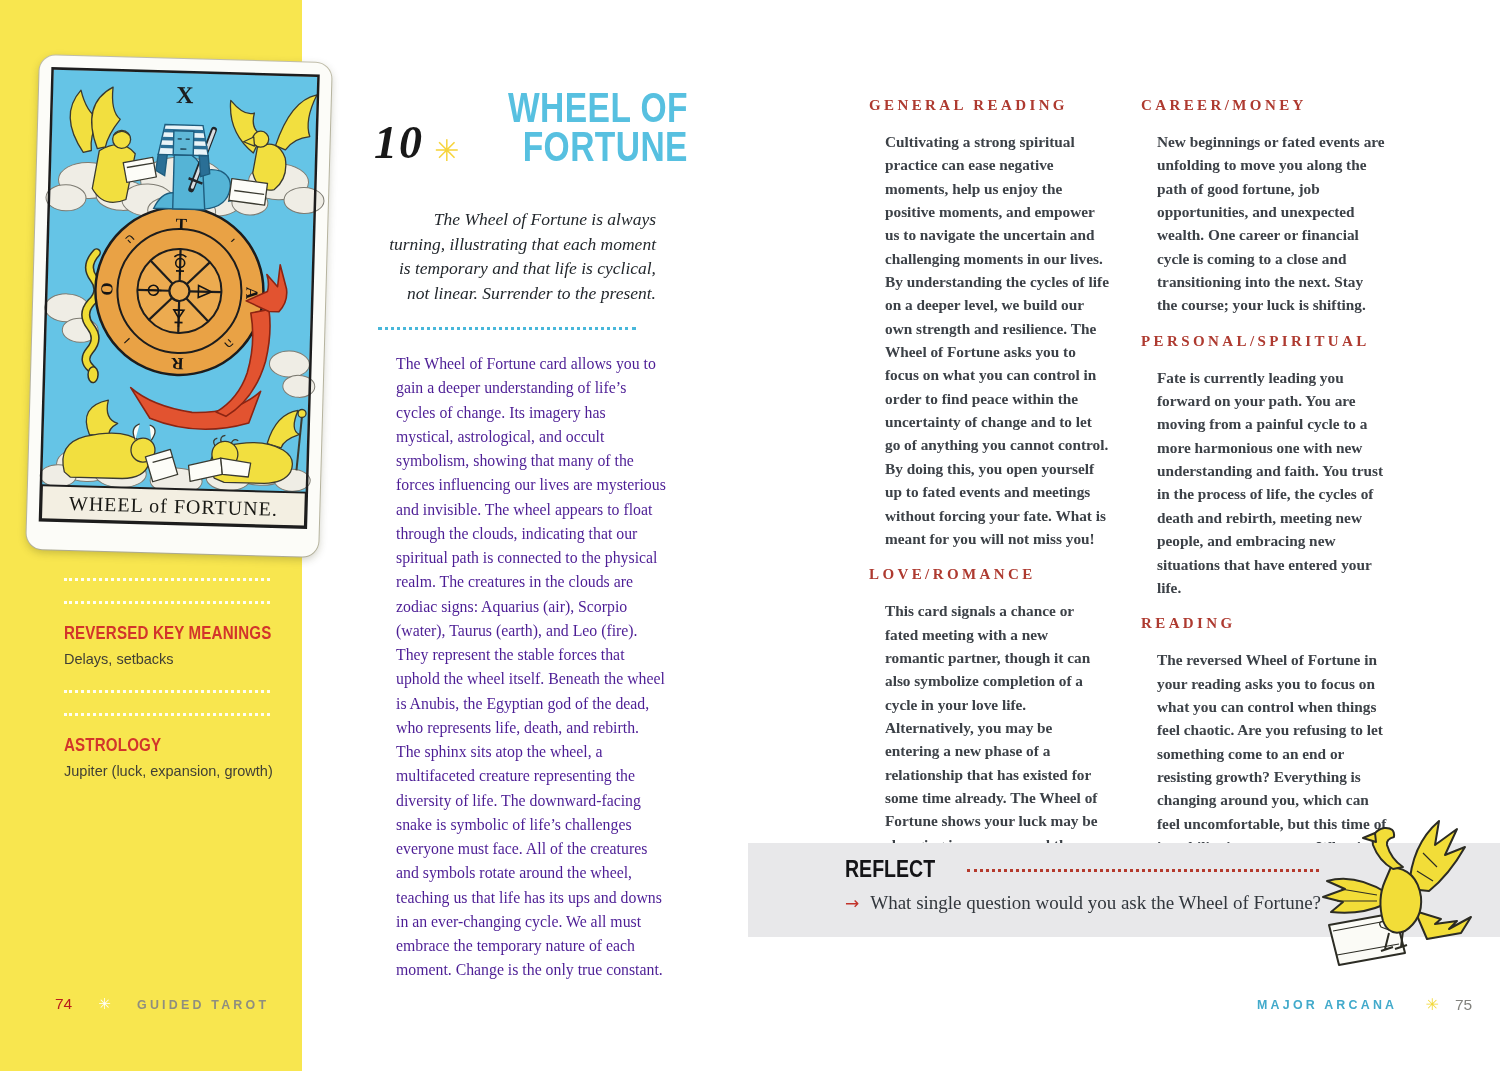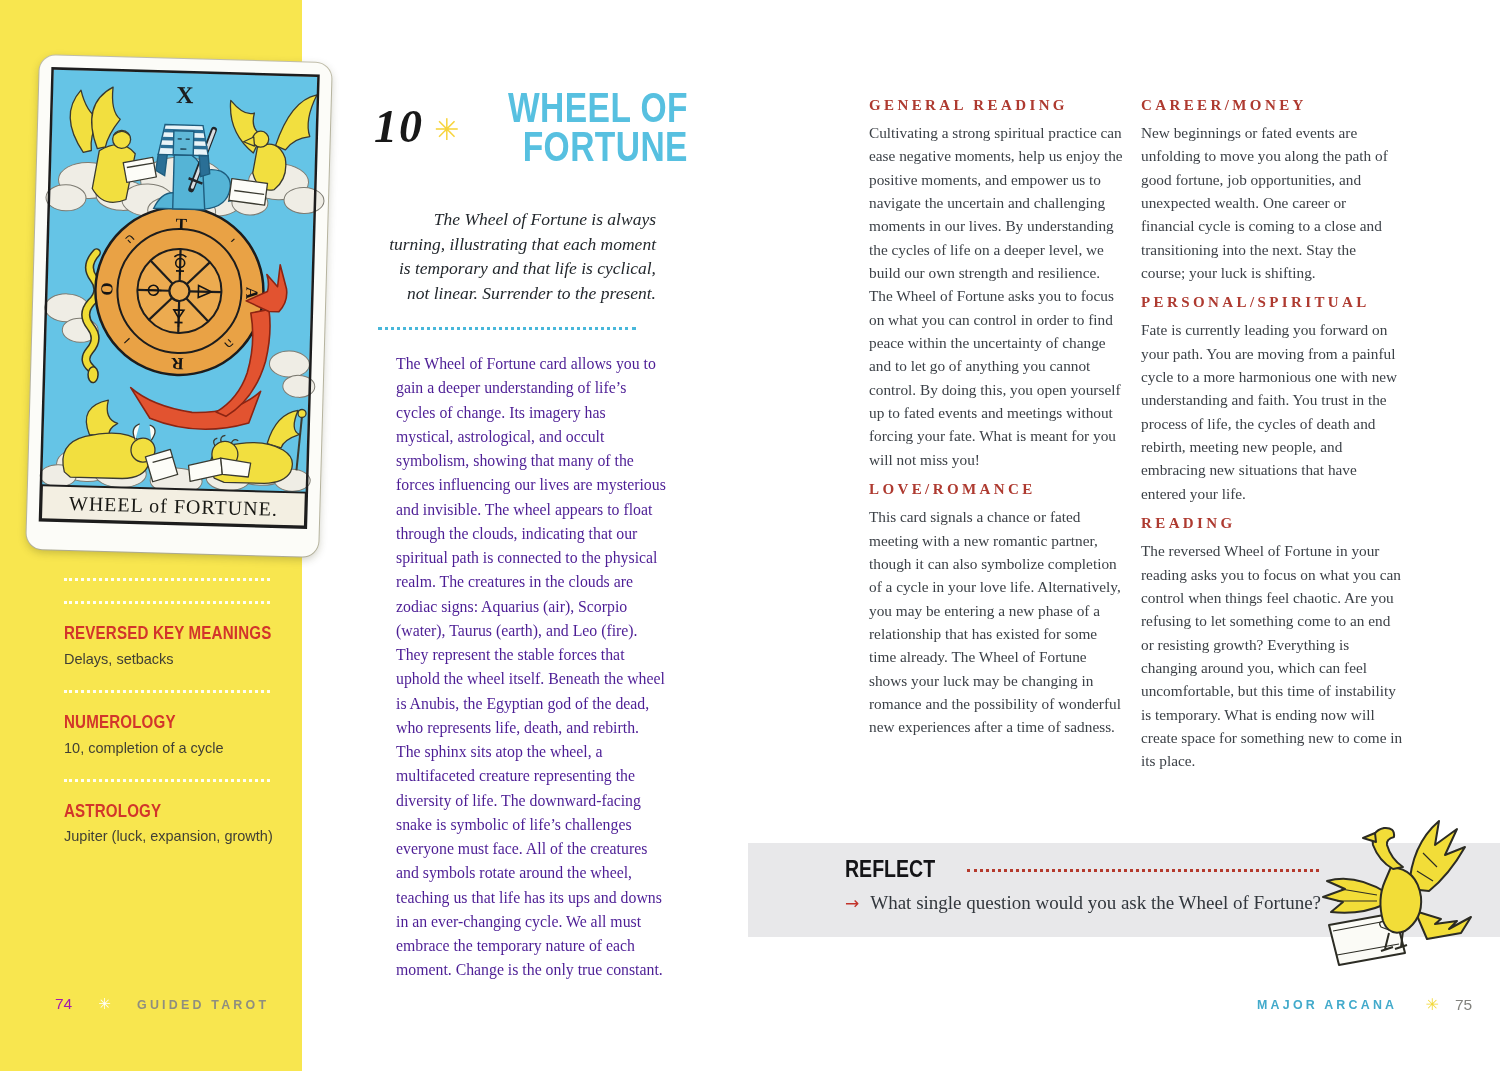--- a/index.html
+++ b/index.html
@@ -24,35 +24,35 @@
   .sb-label{
     color:#d2352b;font-family:"Liberation Sans", sans-serif;font-weight:bold;
     font-size:18px;letter-spacing:.2px;transform:scaleX(.84);transform-origin:left;
     white-space:nowrap;line-height:1.1;
   }
   .sb-value{color:#403f35;font-family:"Liberation Sans", sans-serif;font-size:14.5px;margin-top:7px;}
   
   .footer{position:absolute;top:995px;display:flex;align-items:center;font-family:"Liberation Sans", sans-serif;}
   .footer-left{left:55px;gap:26px;}
   .footer-right{left:1257px;gap:16px;}
-  .folio{color:#a21caf;font-size:15.5px;}
+  .folio{color:#b91c1c;font-size:15.5px;}
   .folio-right{color:#82827e;}
   .book-title{
     color:#8f8e7f;font-weight:bold;font-size:13.5px;letter-spacing:3.5px;
     transform:scaleX(.92);transform-origin:left;white-space:nowrap;
   }
   .section-title{
     color:#42aacb;font-weight:bold;font-size:13.5px;letter-spacing:3.5px;
     transform:scaleX(.92);transform-origin:left;white-space:nowrap;
   }
   .star{font-family:"DejaVu Sans", sans-serif;}
   .star-white{color:#ffffff;font-size:15px;}
   .star-yellow{color:#f2d837;font-size:16px;}
   
-  .title-row{position:absolute;left:374px;top:88px;width:268px;display:flex;align-items:center;}
+  .title-row{position:absolute;left:374px;top:88px;width:268px;display:flex;align-items:flex-end;}
   .t-num{font-style:italic;font-weight:bold;font-size:46px;line-height:1;color:#181818;letter-spacing:2px;}
   .t-star{color:#f7d43c;font-size:30px;line-height:1;margin:6px 4px 0 10px;font-family:"DejaVu Sans",sans-serif;}
   .t-title{
     flex:1;text-align:right;color:#57c0e0;font-family:"Liberation Sans", sans-serif;
     font-weight:bold;font-size:42px;line-height:.93;letter-spacing:.5px;
     transform:scaleX(.8);transform-origin:right top;white-space:nowrap;
   }
   .intro{
     position:absolute;left:376px;top:207px;width:280px;
     font-style:italic;font-size:17.5px;line-height:1.4;color:#23282d;text-align:right;
@@ -64,21 +64,21 @@
     font-size:15.8px;line-height:24.25px;color:#4c1d95;
   }
   .col{position:absolute;top:97px;}
   .col2{left:869px;width:257px;}
   .col3{left:1141px;width:262px;}
   .sec-h{
     color:#ae3a30;font-size:15px;font-weight:bold;letter-spacing:3.4px;
     margin:0 0 7px 0;white-space:nowrap;
   }
   .sec-h.gap{margin-top:10px;}
-  .sec-p{font-size:15.3px;line-height:23.35px;color:#3c4147;margin:0;}
+  .sec-p{font-size:15.3px;line-height:23.35px;color:#3c4147;margin:16px;font-weight:bold;}
   
   .reflect-box{position:absolute;left:748px;top:843px;width:872px;height:94px;background:#e8e8ea;}
   .reflect-inner{padding:13px 0 0 97px;}
   .reflect-row1{display:flex;align-items:center;}
   .reflect-label{
     font-family:"Liberation Sans", sans-serif;font-weight:bold;font-size:23px;color:#141417;
     transform:scaleX(.85);transform-origin:left;letter-spacing:0;
   }
   .reflect-dots{width:352px;border-top:3.5px dotted #b5392c;margin-left:16px;margin-top:2px;}
   .reflect-row2{margin-top:9px;display:flex;align-items:baseline;gap:11px;}
@@ -266,24 +266,20 @@
   </div>
 
   <div class="sidebar-list">
     <div class="sb-divider"></div>
     <div class="sb-divider"></div>
     <div class="sb-item">
       <div class="sb-label">REVERSED KEY MEANINGS</div>
       <div class="sb-value">Delays, setbacks</div>
     </div>
     <div class="sb-divider"></div>
-    <div class="sb-item">
-      <div class="sb-label">NUMEROLOGY</div>
-      <div class="sb-value">10, completion of a cycle</div>
-    </div>
     <div class="sb-divider"></div>
     <div class="sb-item">
       <div class="sb-label">ASTROLOGY</div>
       <div class="sb-value">Jupiter (luck, expansion, growth)</div>
     </div>
   </div>
 
   <div class="footer footer-left">
     <span class="folio">74</span>
     <span class="star star-white">✳</span>

